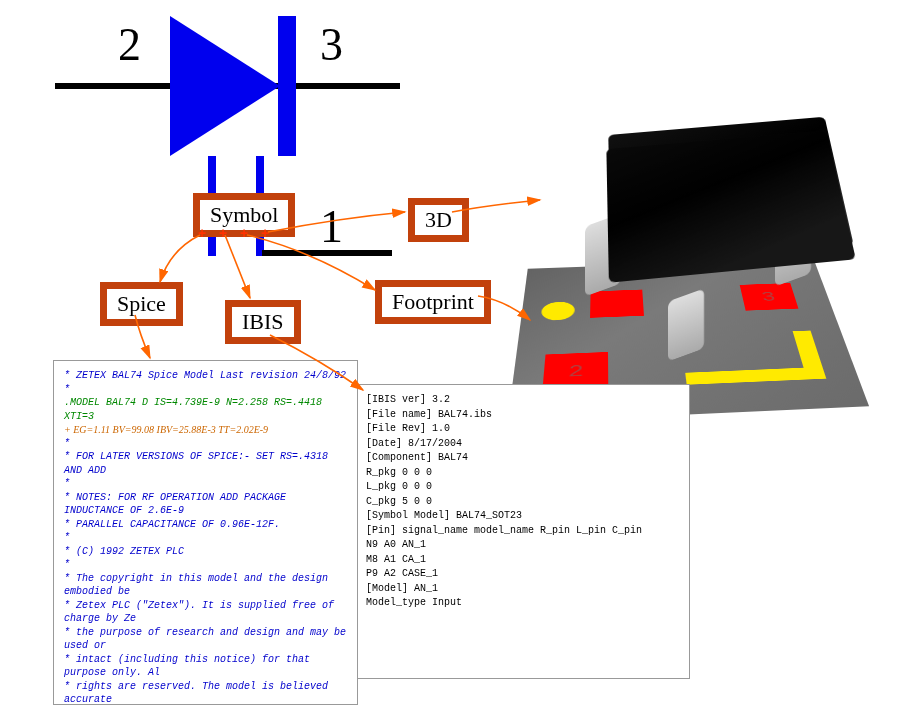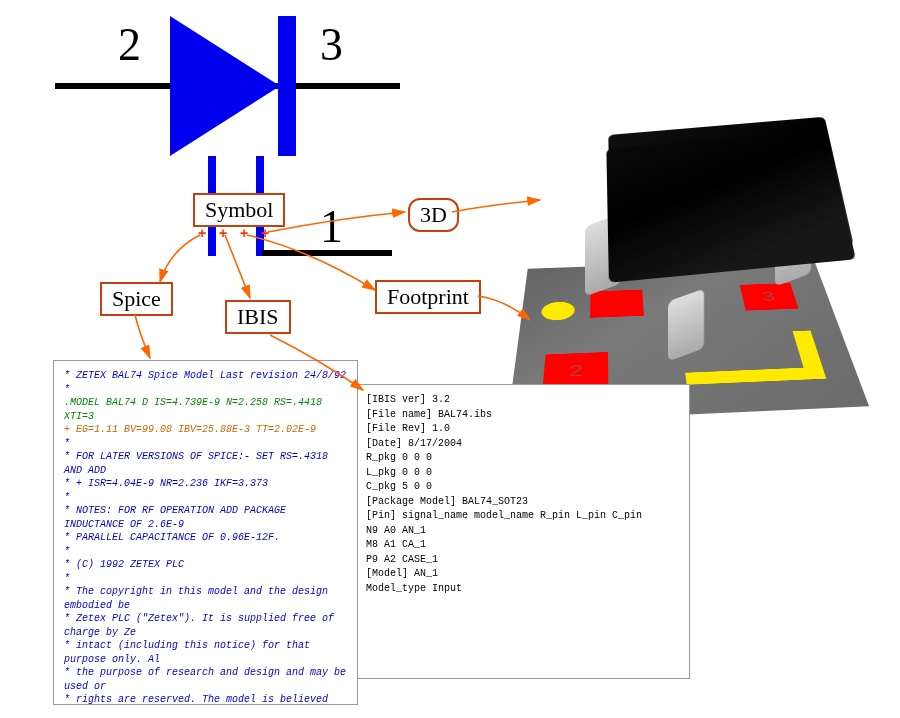--- a/index.html
+++ b/index.html
@@ -37,21 +37,21 @@
     position: absolute;
   }
   .pin-label {
     font-size: 46px;
     font-family: "Times New Roman", serif;
   }
 
   
   .label-box {
     background: #fff;
-    border: 2px solid #c2410c;
+    border: 7px solid #c2410c;
     font-size: 22px;
     padding: 2px 10px;
     font-family: "Times New Roman", serif;
   }
 
   
   .plus {
     color: #ff3300;
     font-size: 14px;
     font-weight: bold;
@@ -72,21 +72,21 @@
     border: 1px solid #999;
     font-family: "Courier New", monospace;
     font-size: 10px;
     line-height: 1.35;
     padding: 8px 10px;
     box-sizing: border-box;
     overflow: hidden;
   }
   .spice-blue { color: #0000cc; font-style: italic; }
   .spice-green { color: #008800; font-style: italic; }
-  .spice-orange { color: #cc6600; font-style: italic; }
+  .spice-orange { color: #cc6600; font-style: italic; font-family: Liberation Serif, serif; }
 
   .ibis-panel {
     background: #fff;
     border: 1px solid #999;
     font-family: "Courier New", monospace;
     font-size: 10px;
     line-height: 1.45;
     padding: 8px 10px;
     box-sizing: border-box;
   }
@@ -151,21 +151,21 @@
 
 <div class="abs label-box" style="left:193px; top:193px;">
   <span>Symbol</span>
 </div>
 
 <div class="abs plus" style="left:198px; top:225px;">+</div>
 <div class="abs plus" style="left:219px; top:225px;">+</div>
 <div class="abs plus" style="left:240px; top:225px;">+</div>
 <div class="abs plus" style="left:261px; top:225px;">+</div>
 
-<div class="abs label-box" style="left:408px; top:198px;border-radius:12px;">
+<div class="abs label-box" style="left:408px; top:198px;">
   <span>3D</span>
 </div>
 
 <div class="abs label-box" style="left:100px; top:282px;">
   <span>Spice</span>
 </div>
 
 <div class="abs label-box" style="left:225px; top:300px;">
   <span>IBIS</span>
 </div>
@@ -195,52 +195,52 @@
   <div class="chip-body" style="left:120px; top:40px; width:230px; height:155px; transform:perspective(700px) rotateX(32deg) rotateZ(-6deg);"></div>
   <div class="chip-body" style="left:118px; top:54px; width:234px; height:155px; transform:perspective(700px) rotateX(32deg) rotateZ(-6deg); filter:brightness(0.55);"></div>
 </div>
 
 <div class="abs ibis-panel" style="left:355px; top:384px; width:335px; height:295px;">
   <div>[IBIS ver]     3.2</div>
   <div>[File name]    BAL74.ibs</div>
   <div>[File Rev]     1.0</div>
   <div>[Date]         8/17/2004</div>
   <div> </div>
+  <div>[Component]    BAL74</div>
   <div> </div>
   <div>R_pkg    0         0         0</div>
   <div>L_pkg    0         0         0</div>
   <div>C_pkg    5         0         0</div>
-  <div>[Package Model] BAL74_SOT23</div>
+  <div>[Symbol Model] BAL74_SOT23</div>
   <div>[Pin]  signal_name    model_name   R_pin L_pin C_pin</div>
   <div>N9        A0          AN_1</div>
   <div>M8        A1          CA_1</div>
   <div>P9        A2          CASE_1</div>
   <div> </div>
   <div>[Model]          AN_1</div>
   <div>Model_type       Input</div>
 </div>
 
 <div class="abs doc-panel" style="left:53px; top:360px; width:305px; height:345px;">
   <div class="spice-blue">*   ZETEX BAL74  Spice Model     Last revision 24/8/92</div>
   <div class="spice-blue">*</div>
   <div class="spice-green">.MODEL BAL74 D IS=4.739E-9 N=2.258 RS=.4418 XTI=3</div>
   <div class="spice-orange">+     EG=1.11 BV=99.08 IBV=25.88E-3 TT=2.02E-9</div>
   <div class="spice-blue">*</div>
   <div class="spice-blue">*     FOR LATER VERSIONS OF SPICE:-  SET RS=.4318 AND ADD</div>
-  <div class="spice-blue">*   + ISR=4.04E-9 NR=2.236 IKF=3.373</div>
   <div class="spice-blue">*</div>
   <div class="spice-blue">* NOTES: FOR RF OPERATION ADD PACKAGE INDUCTANCE OF 2.6E-9</div>
   <div class="spice-blue">*        PARALLEL CAPACITANCE OF 0.96E-12F.</div>
   <div class="spice-blue">*</div>
   <div class="spice-blue">*                (C) 1992 ZETEX PLC</div>
   <div class="spice-blue">*</div>
   <div class="spice-blue">*   The copyright in this model  and  the design embodied be</div>
   <div class="spice-blue">*   Zetex PLC ("Zetex"). It is supplied free of charge by Ze</div>
+  <div class="spice-blue">*   the purpose  of research  and design  and may be used or</div>
   <div class="spice-blue">*   intact (including this notice) for that purpose only. Al</div>
-  <div class="spice-blue">*   the purpose  of research  and design  and may be used or</div>
   <div class="spice-blue">*   rights  are  reserved.  The model  is believed  accurate</div>
 
 </div>
 
 <svg class="arrows">
   <defs>
     <marker id="ah" markerWidth="10" markerHeight="10" refX="8" refY="3" orient="auto">
       <path d="M0,0 L9,3 L0,6 Z" fill="#ff6600"></path>
     </marker>
   </defs>

